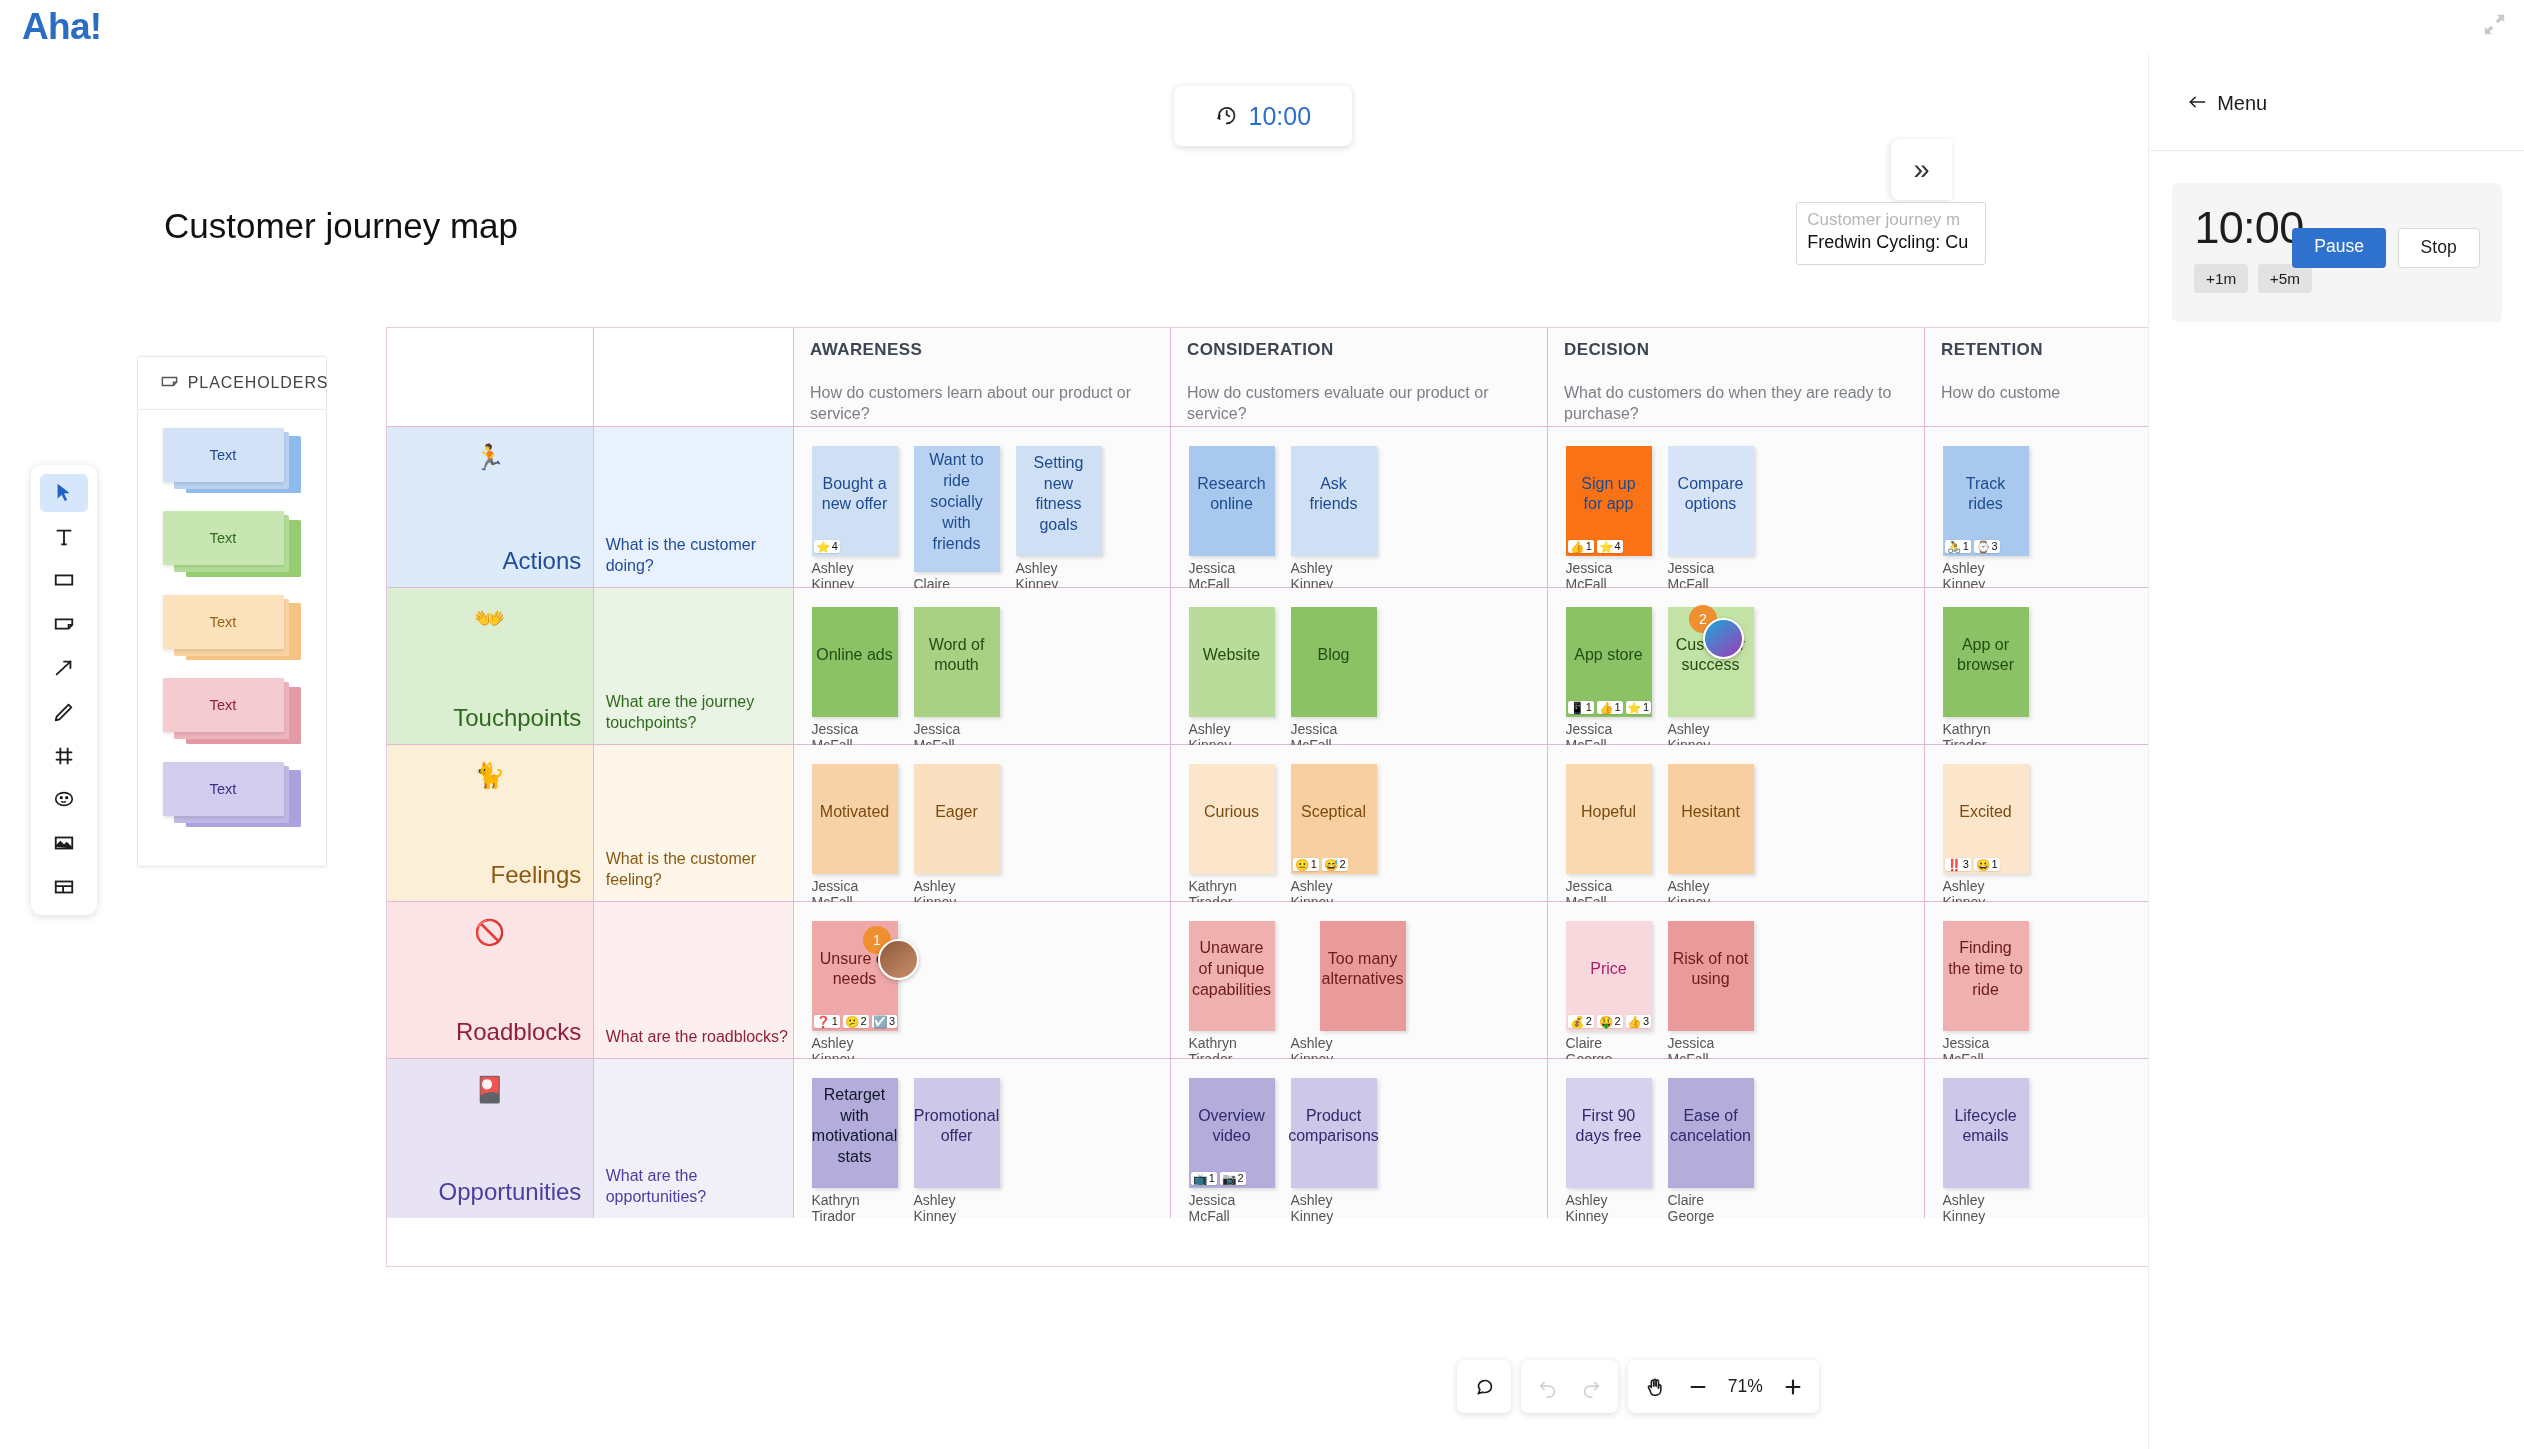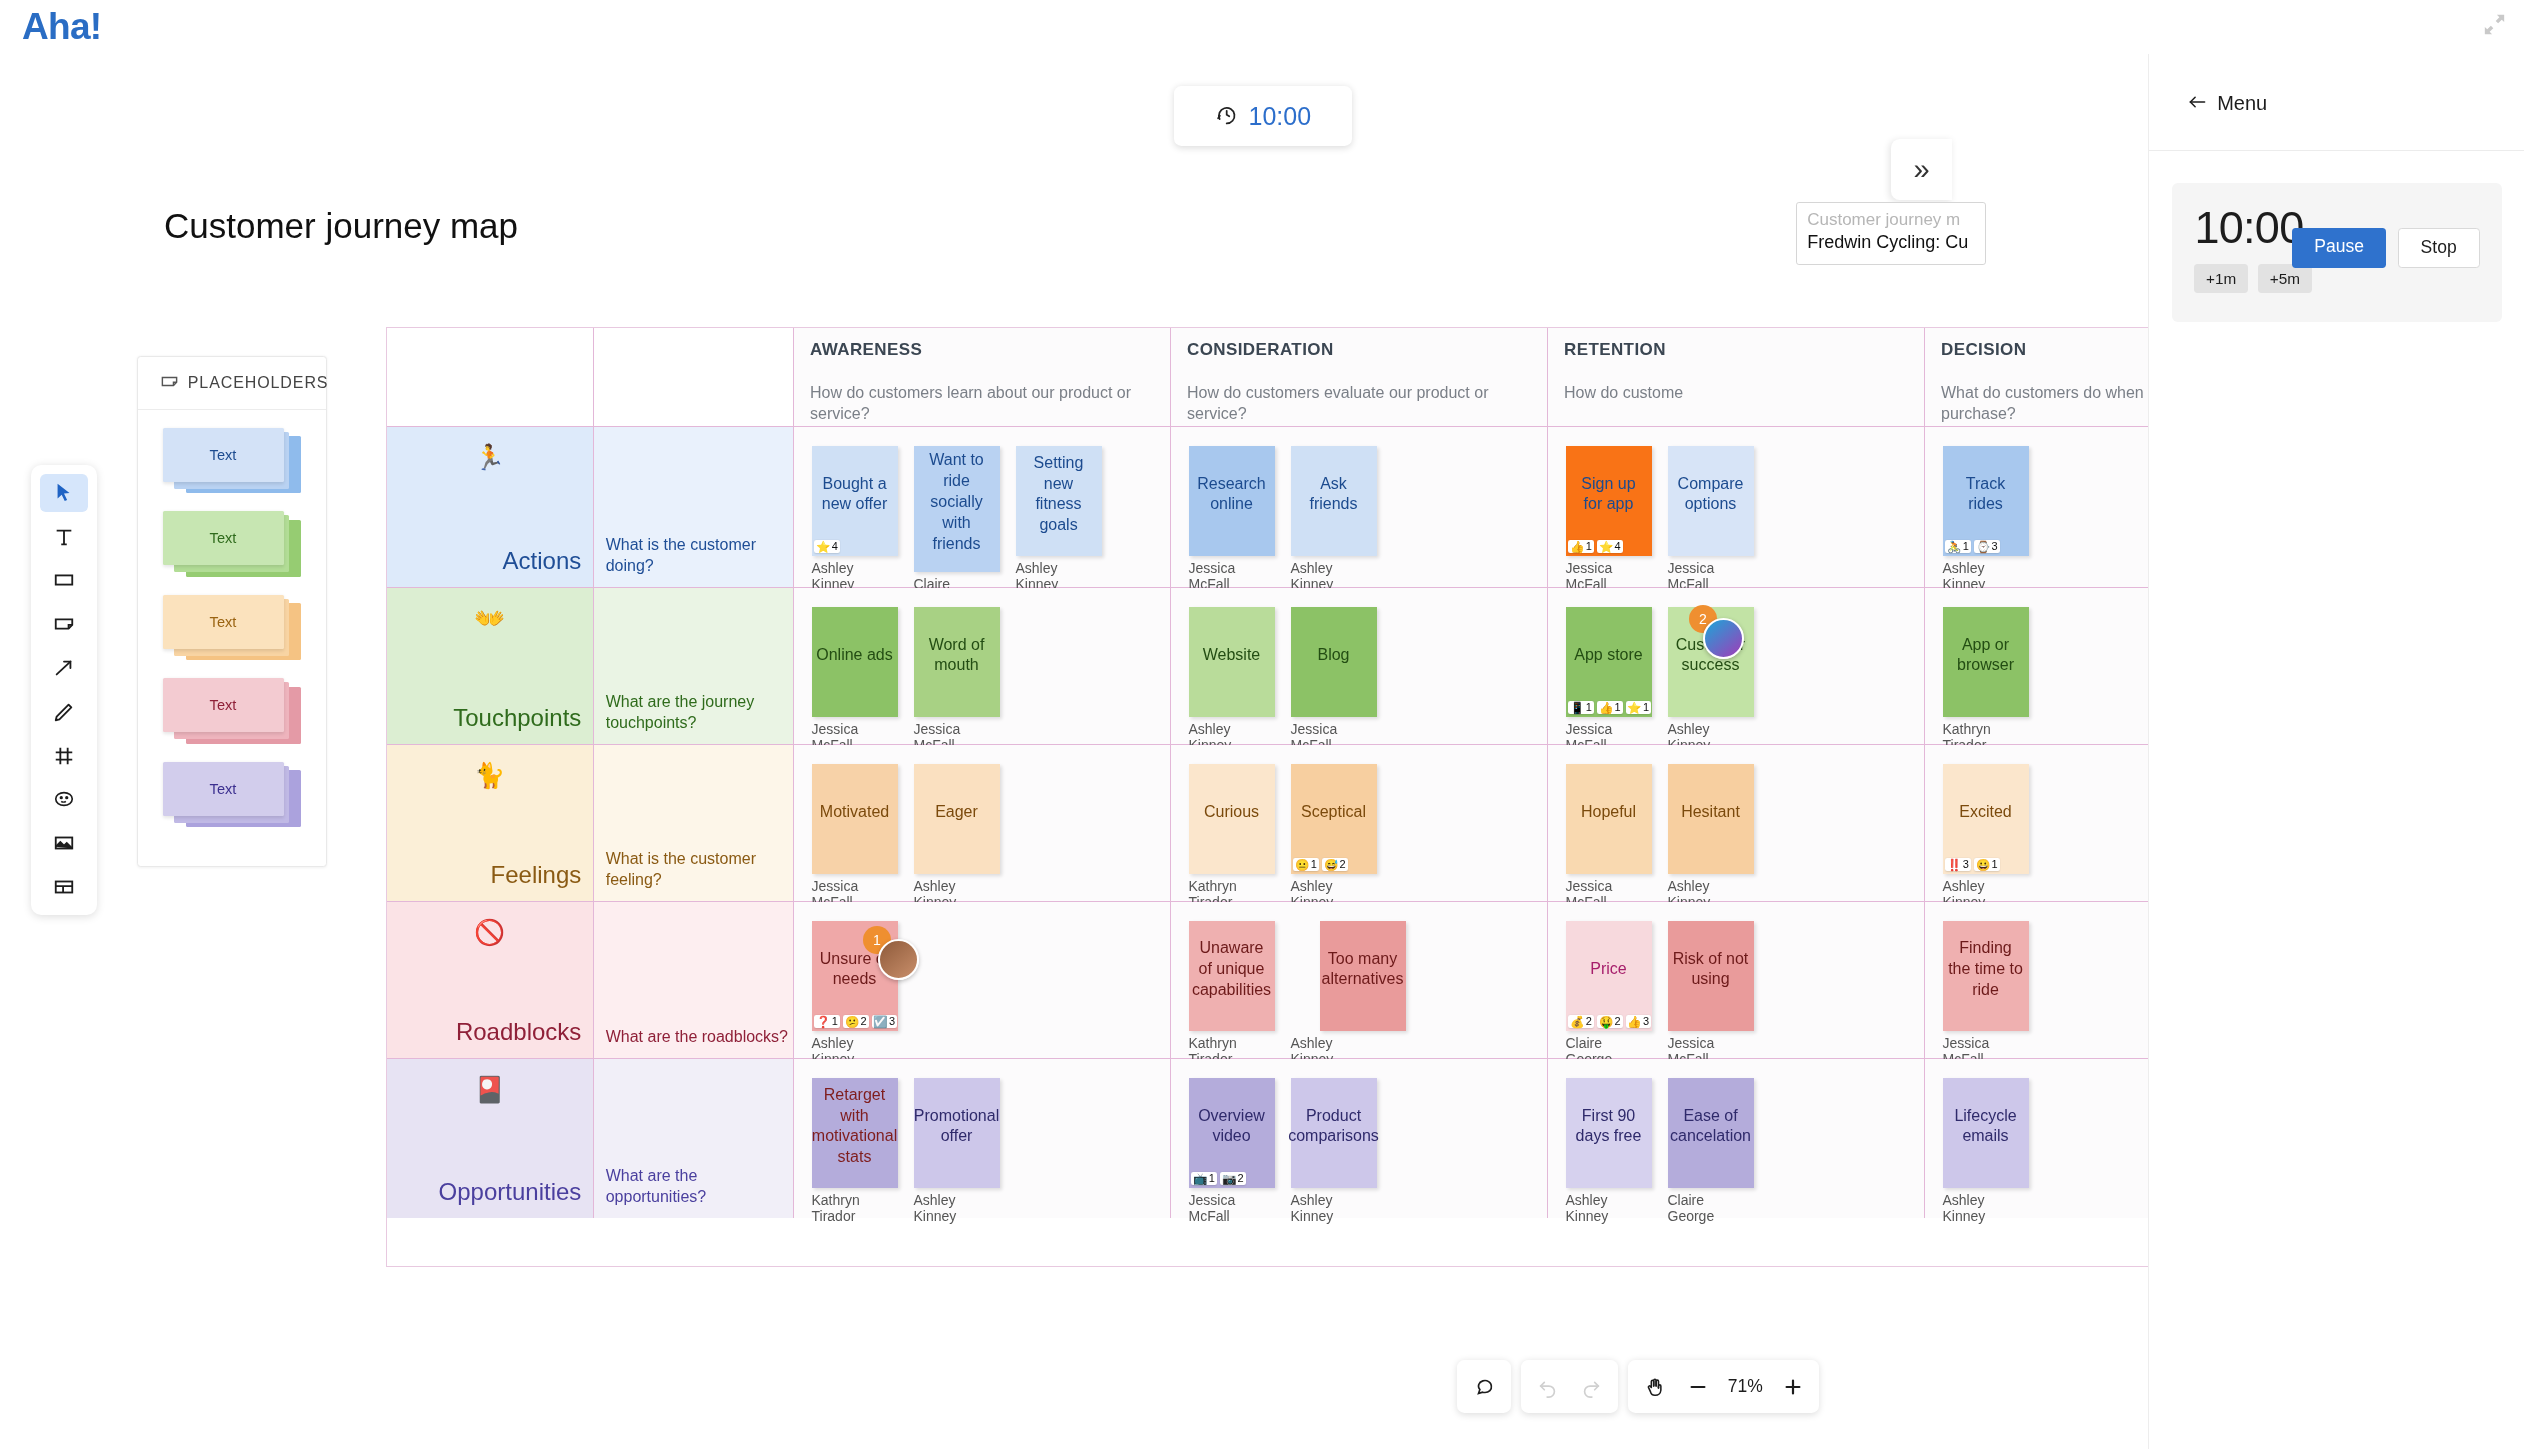--- a/index.html
+++ b/index.html
@@ -370,26 +370,26 @@
     <div id="stage-heads-host" style="display:flex;flex:1 1 0;min-width:0">
         <div class="stage-head">
           <div class="sh-title">AWARENESS</div>
           <div class="sh-desc">How do customers learn about our product or service?</div>
         </div>
         <div class="stage-head">
           <div class="sh-title">CONSIDERATION</div>
           <div class="sh-desc">How do customers evaluate our product or service?</div>
         </div>
         <div class="stage-head">
+          <div class="sh-title">DECISION</div>
+          <div class="sh-desc">What do customers do when they are ready to purchase?</div>
+        </div>
+        <div class="stage-head">
           <div class="sh-title">RETENTION</div>
           <div class="sh-desc">How do custome</div>
-        </div>
-        <div class="stage-head">
-          <div class="sh-title">DECISION</div>
-          <div class="sh-desc">What do customers do when they are ready to purchase?</div>
         </div>
       </div>
   </div>
   <div id="jm-rows">
       <div class="jm-row" style="height: 161px;">
         <div class="cell-label" style="background: rgb(221, 234, 250);">
           <div class="lbl-icon">🏃</div>
           <div class="lbl-text" style="color: rgb(31, 78, 150);">Actions</div>
         </div>
         <div class="cell-question" style="background: rgb(233, 241, 252);">
@@ -714,21 +714,21 @@
       <div class="jm-row" style="height: 159px;">
         <div class="cell-label" style="background: rgb(231, 227, 243);">
           <div class="lbl-icon">🎴</div>
           <div class="lbl-text" style="color: rgb(74, 63, 158);">Opportunities</div>
         </div>
         <div class="cell-question" style="background: rgb(241, 239, 248);">
           <span style="color: rgb(74, 63, 158);">What are the opportunities?</span>
         </div>
         <div class="cell-stage">
           <div class="note-wrap">
-            <div class="note" style="background: rgb(180, 172, 219); color: #7f1d1d;">
+            <div class="note" style="background: rgb(180, 172, 219); color: #0f172a;">
               <span>Retarget with motivational stats</span>
             </div>
             <div class="note-author">Kathryn Tirador</div>
           </div>
           <div class="note-wrap">
             <div class="note" style="background: rgb(205, 199, 234); color: rgb(47, 42, 107);">
               <span>Promotional offer</span>
             </div>
             <div class="note-author">Ashley Kinney</div>
           </div>

